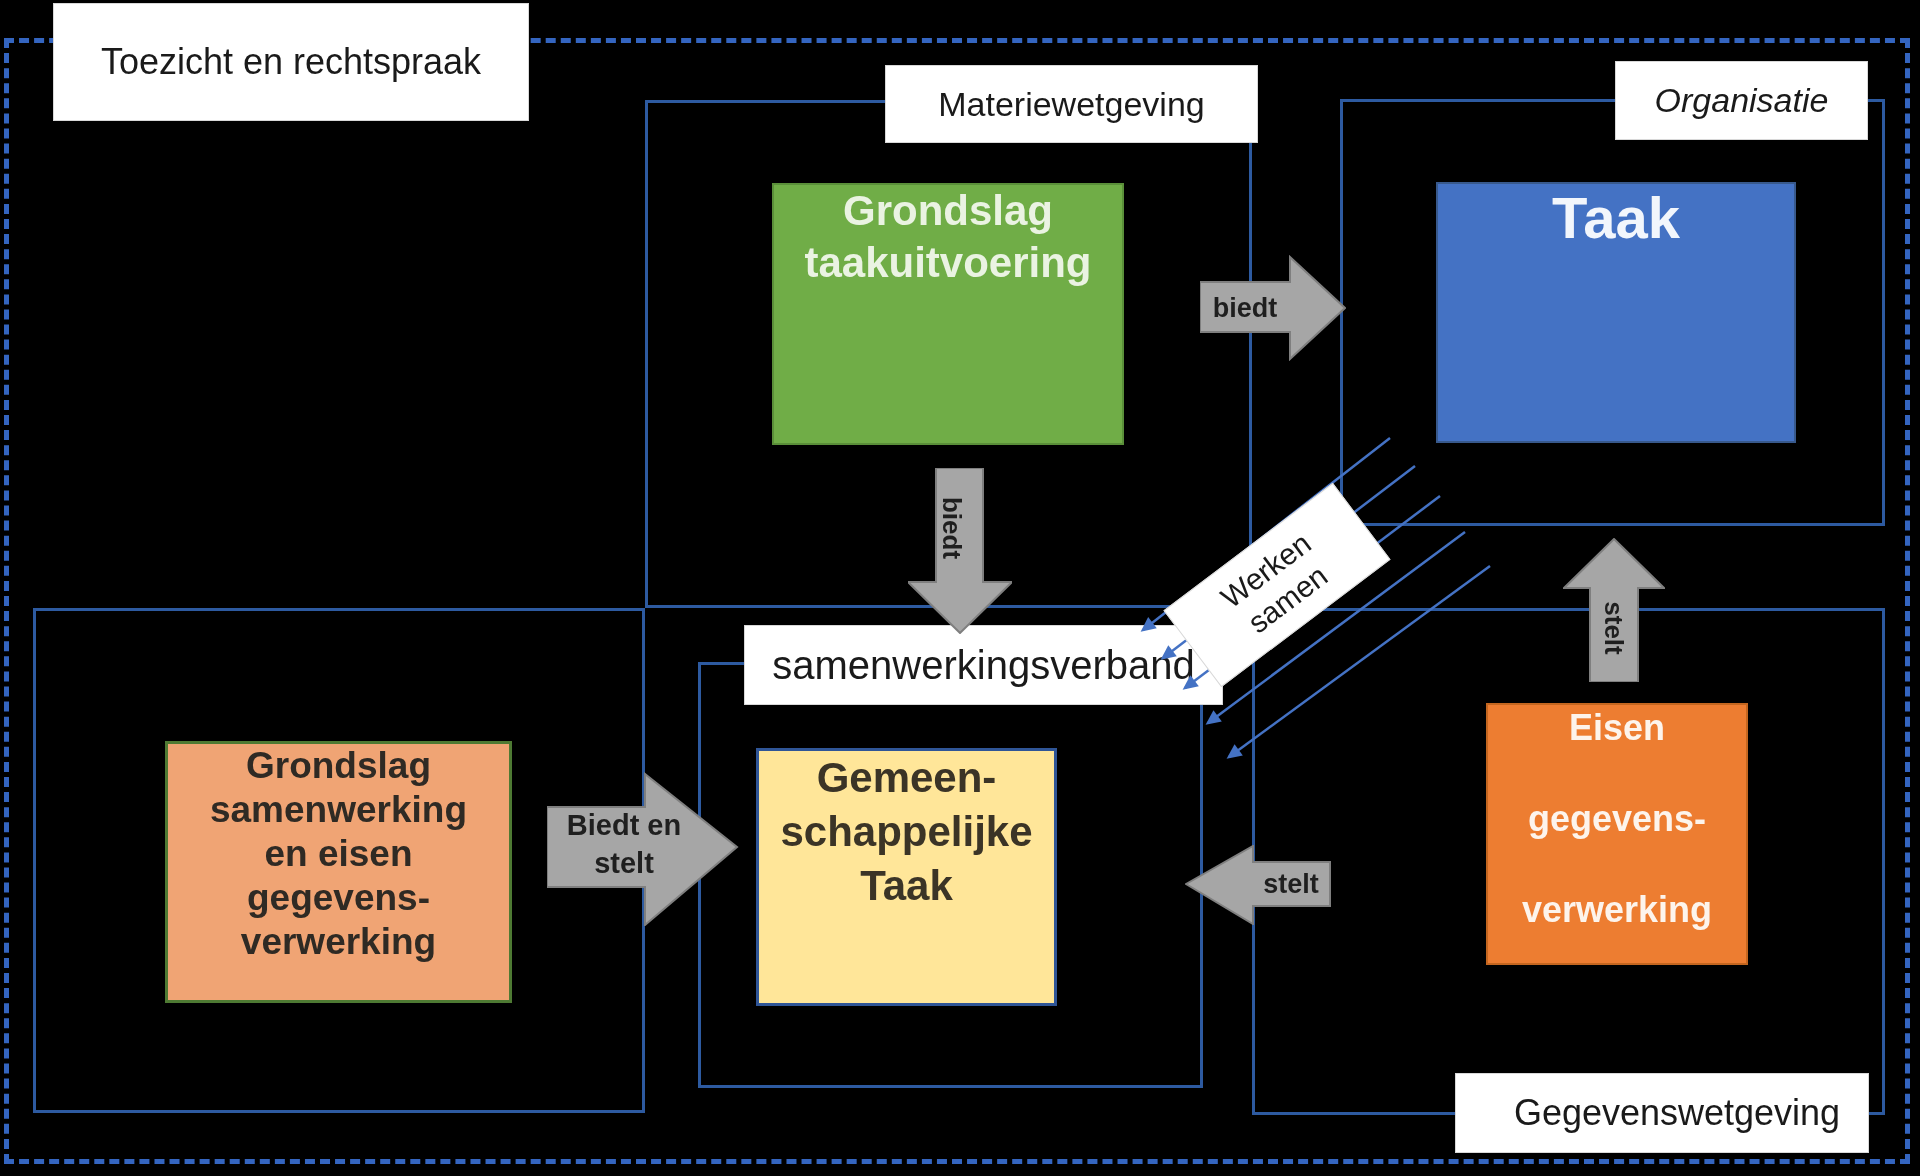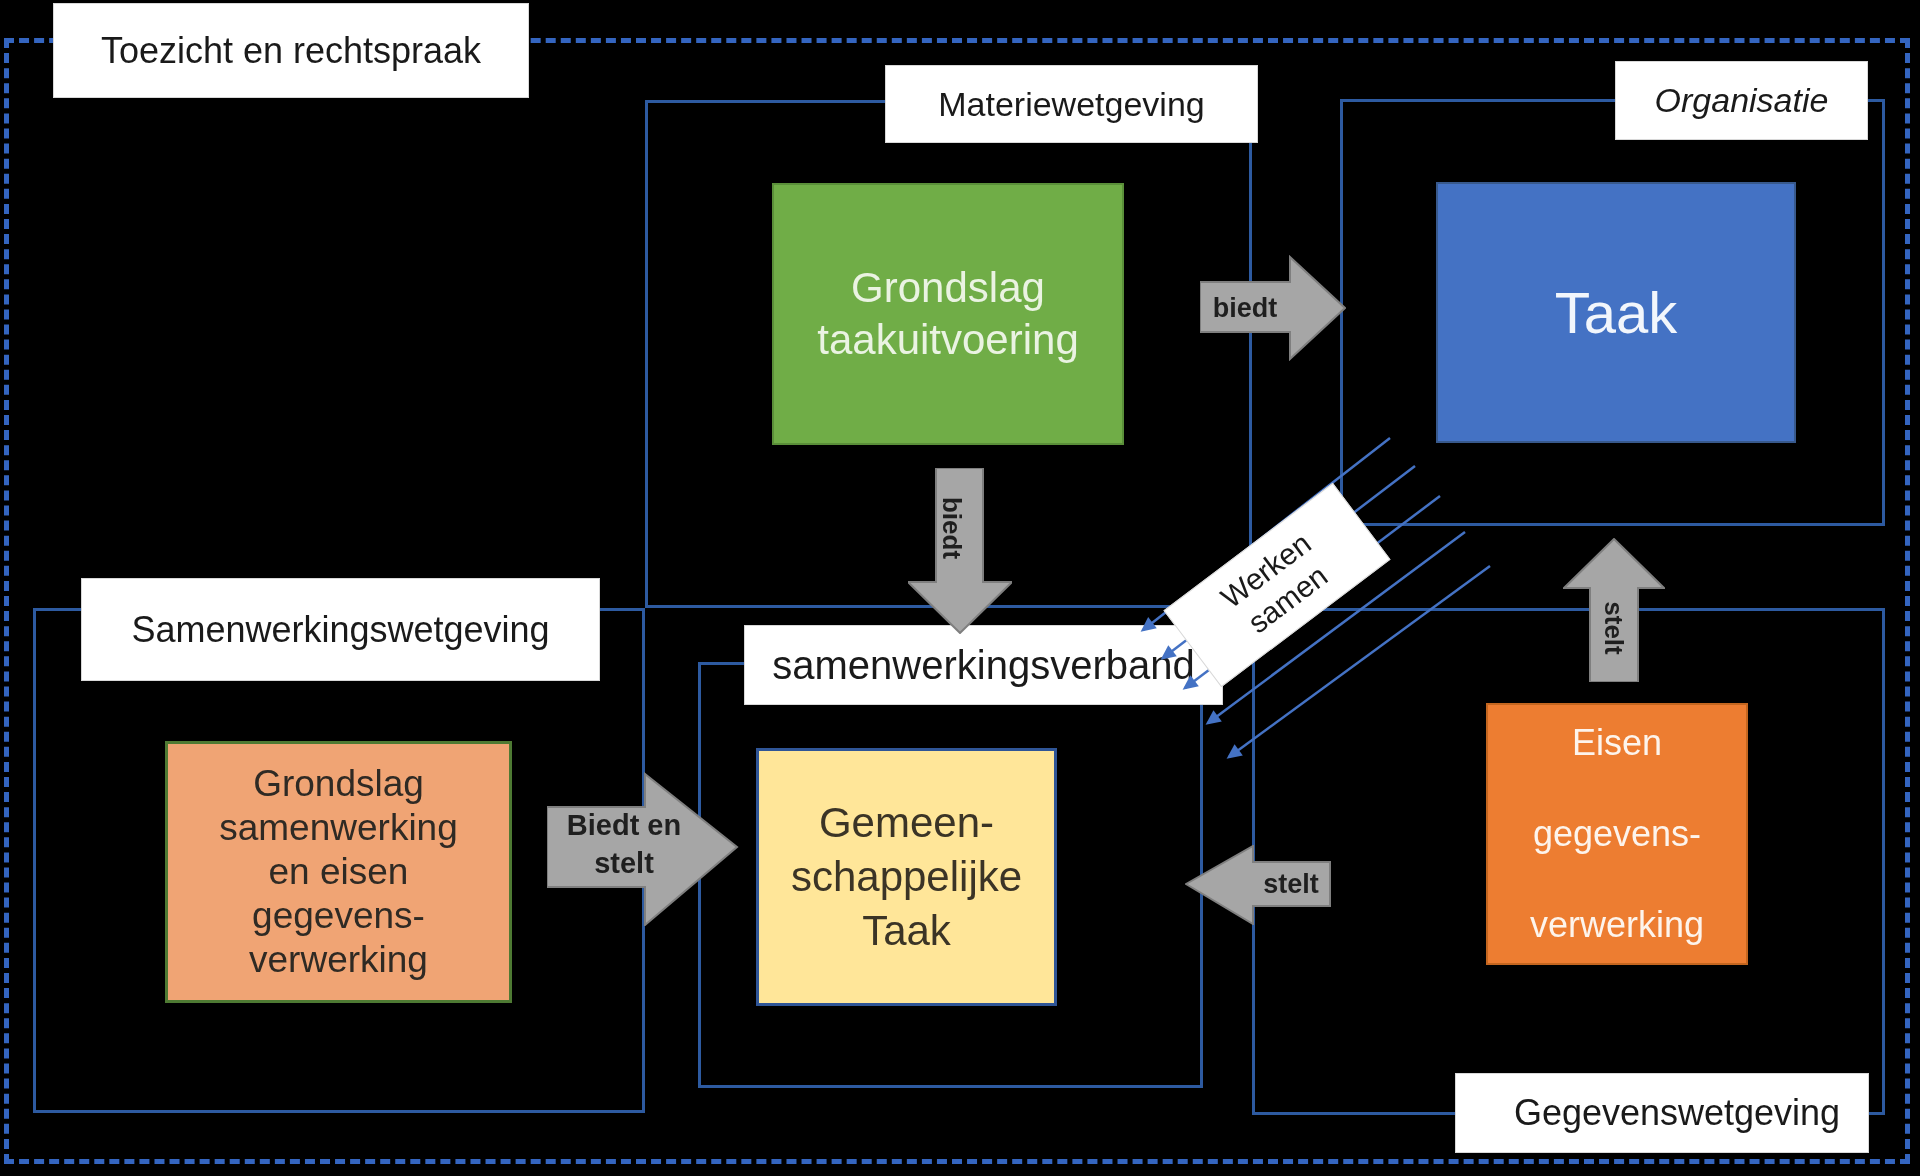--- a/index.html
+++ b/index.html
@@ -13,32 +13,32 @@
     border:5px dashed #3465c0;box-sizing:border-box;z-index:1;
   }
   
   .region{position:absolute;border:3px solid #2d5aa0;box-sizing:border-box;z-index:2;}
   .region.materie{left:645px;top:100px;width:607px;height:508px;}
   .region.organisatie{left:1340px;top:99px;width:545px;height:427px;}
   .region.samen{left:33px;top:608px;width:612px;height:505px;}
   .region.middle{left:698px;top:662px;width:505px;height:426px;}
   .region.gegevens{left:1252px;top:608px;width:633px;height:507px;}
   
-  .box{position:absolute;display:flex;flex-direction:column;align-items:center;justify-content:center;
-       text-align:center;box-sizing:border-box;z-index:3;}
+  .box{position:absolute;display:flex;flex-direction:column;align-items:center;justify-content:flex-start;
+       text-align:center;box-sizing:border-box;z-index:3;font-weight:bold;}
   .box span{display:block;}
   .box.green{left:772px;top:183px;width:352px;height:262px;color:#eaf3e2;font-size:42px;line-height:52px;border:2px solid #5a8f39;}
   .box.taak{left:1436px;top:182px;width:360px;height:261px;color:#f2f6fc;font-size:58px;border:2px solid #38598c;}
   .box.salmon{left:165px;top:741px;width:347px;height:262px;color:#2f2a24;font-size:37px;line-height:44px;border:3px solid #4e7a33;}
   .box.yellow{left:756px;top:748px;width:301px;height:258px;color:#3b3426;font-size:42px;line-height:54px;border:3px solid #2f5597;}
   .box.orange{left:1486px;top:703px;width:262px;height:262px;color:#fdf4ec;font-size:36px;line-height:46px;border:2px solid #c4661f;gap:45px;}
   
   .wlabel{position:absolute;background:#ffffff;color:#1a1a1a;display:flex;align-items:center;justify-content:center;
           text-align:center;z-index:5;border:1px solid #d8d8d8;box-sizing:border-box;}
-  .wlabel.toezicht{left:53px;top:3px;width:476px;height:95px;font-size:36px;text-align:center;}
+  .wlabel.toezicht{left:53px;top:3px;width:476px;height:118px;font-size:36px;text-align:center;}
   .wlabel.materie{left:853px;top:65px;width:373px;height:78px;font-size:34px;margin-left:32px;}
   .wlabel.organisatie{left:1615px;top:61px;width:253px;height:79px;font-size:34px;font-style:italic;}
   .wlabel.samenwet{left:81px;top:578px;width:519px;height:103px;font-size:36px;}
   .wlabel.verband{left:716px;top:625px;width:479px;height:80px;font-size:40px;margin-left:28px;}
   .wlabel.gegevens{left:1455px;top:1073px;width:414px;height:80px;font-size:36px;padding-left:30px;}
   .wlabel.werken{
     left:1277px;top:585px;width:212px;height:96px;margin-left:-106px;margin-top:-48px;
     transform:rotate(-37deg);flex-direction:column;font-size:30px;line-height:36px;z-index:8;
   }
   
@@ -97,21 +97,20 @@
 
   <div class="box orange" style="background-color: rgb(237, 125, 49);">
     <span>Eisen</span>
     <span>gegevens-</span>
     <span>verwerking</span>
   </div>
 
   <div class="wlabel toezicht">Toezicht en rechtspraak</div>
   <div class="wlabel materie">Materiewetgeving</div>
   <div class="wlabel organisatie">Organisatie</div>
-  <div class="wlabel samenwet">Samenwerkingswetgeving</div>
   <div class="wlabel verband">samenwerkingsverband</div>
   <div class="wlabel gegevens">Gegevenswetgeving</div>
   <div class="wlabel werken">
     <span>Werken</span>
     <span>samen</span>
   </div>
 
   <svg class="garrow" style="left:1200px;top:255px;" width="146" height="106" viewBox="0 0 146 106">
     <polygon points="0,27 90,27 90,2 145,53 90,104 90,77 0,77"></polygon>
   </svg>

